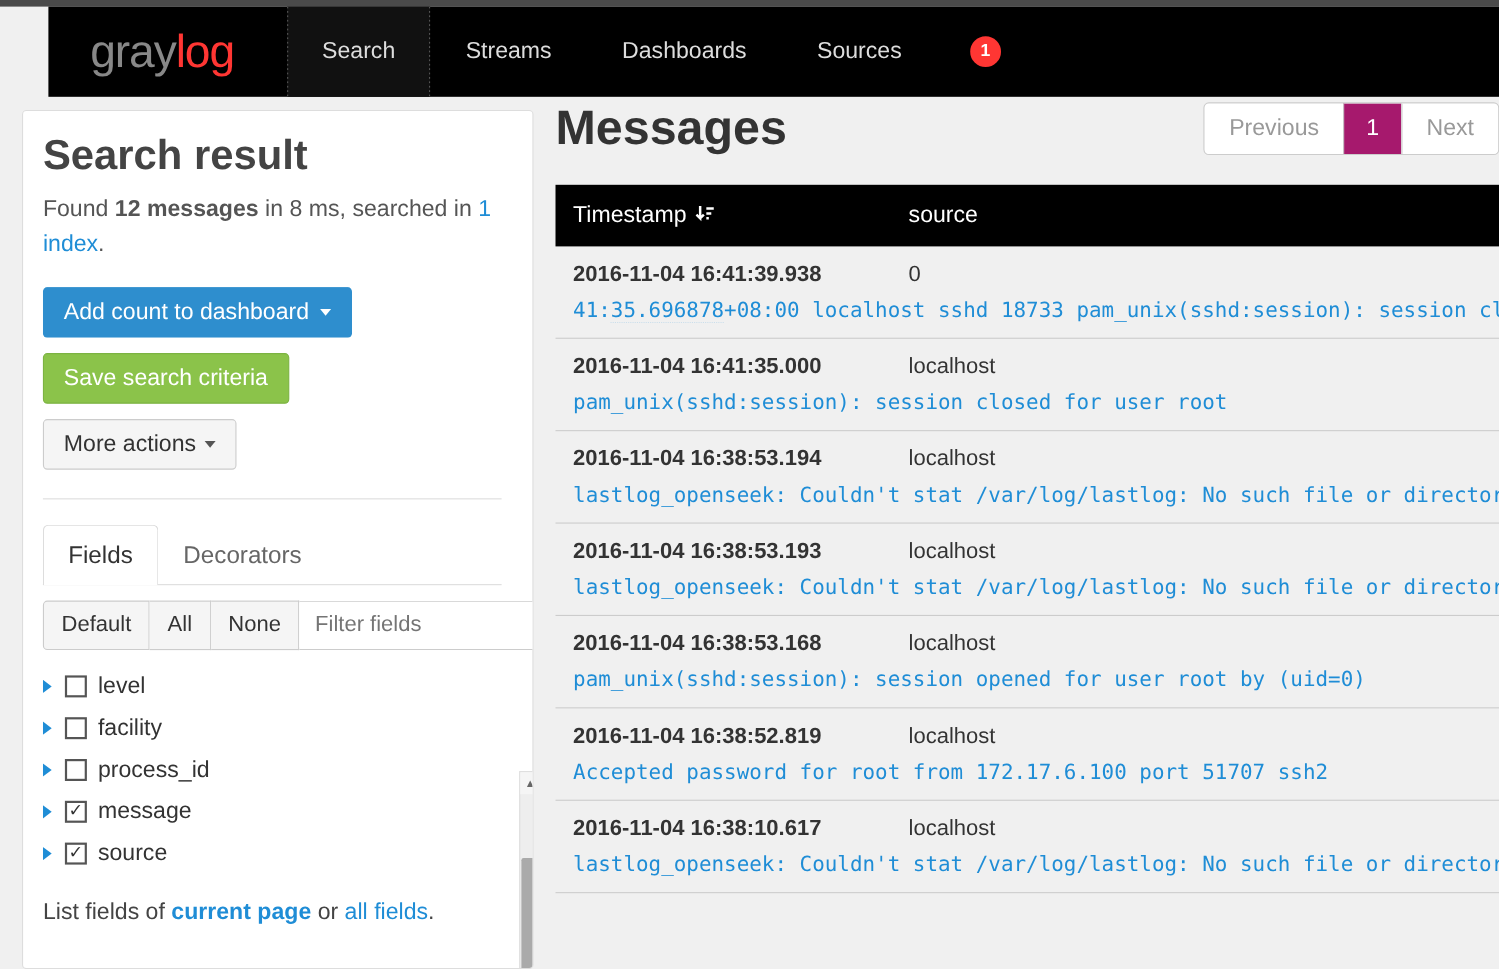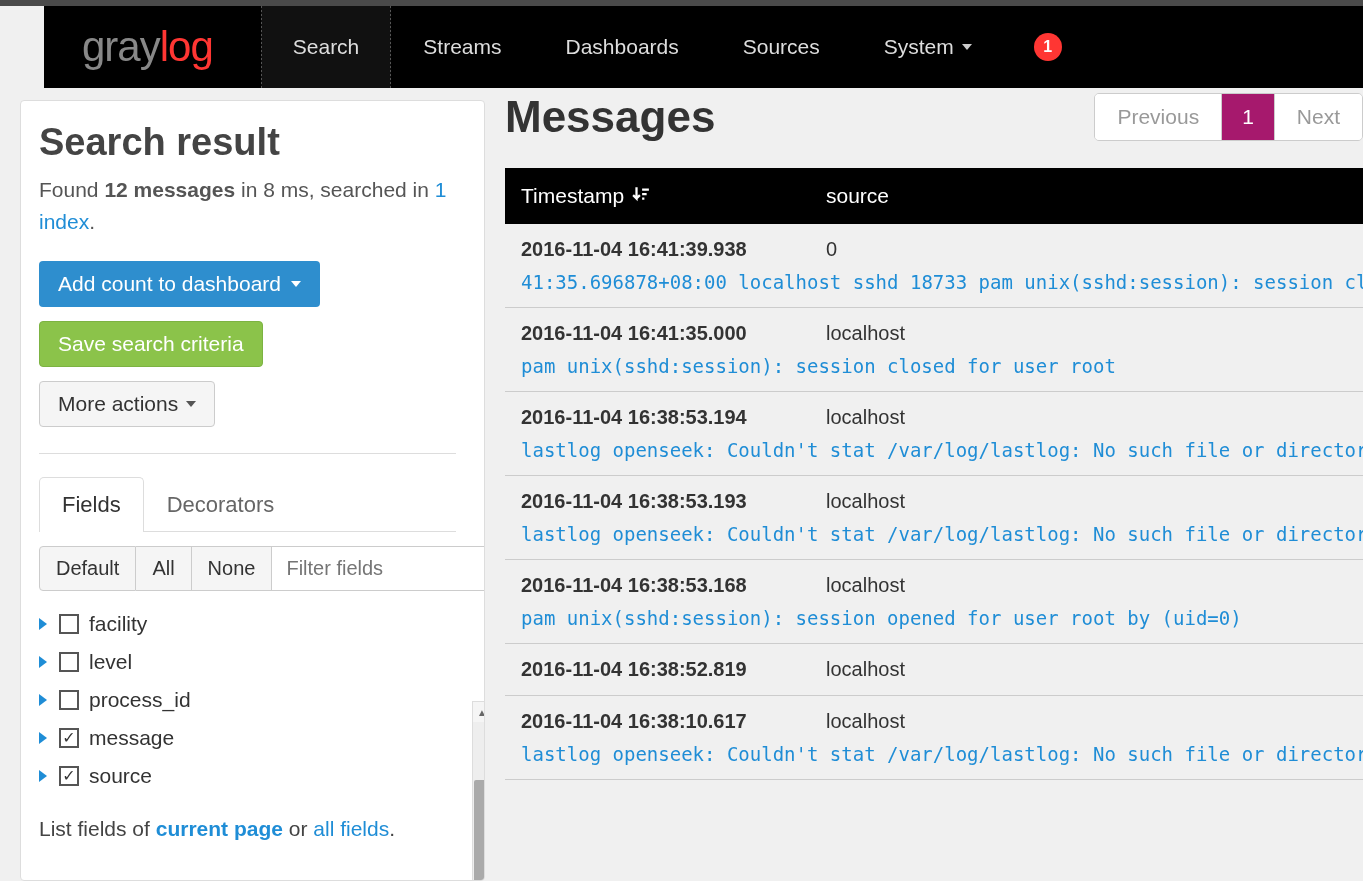--- a/index.html
+++ b/index.html
@@ -79,21 +79,20 @@
 <div class="navbar">
   <div class="logo">
       <span class="l1">gray</span>
       <span class="l2">log</span>
     </div>
   <div class="navitems" id="navitems">
       <div class="navitem active">Search</div>
       <div class="navitem">Streams</div>
       <div class="navitem">Dashboards</div>
       <div class="navitem">Sources</div>
-      <div class="navitem">System<span class="caret-down"></span></div>
     </div>
   <div class="badge-red">1</div>
 </div>
 
 <div class="body">
   <div class="sidebar">
     <div class="sr-title">Search result</div>
     <div class="sr-sub">
       <span>Found </span><b>12 messages</b><span>  in 8 ms, searched in </span><a class="link">1 index</a><span>.</span>
     </div>
@@ -116,26 +115,26 @@
     <div class="field-toolbar">
       <div class="ft-btn">Default</div>
       <div class="ft-btn">All</div>
       <div class="ft-btn">None</div>
       <input class="ft-input" placeholder="Filter fields" style="">
     </div>
     <div class="fieldlist" id="fieldlist">
         <div class="fielditem">
           <span class="expandtri"></span>
           <span class="chkbox"></span>
+          <span>level</span>
+        </div>
+        <div class="fielditem">
+          <span class="expandtri"></span>
+          <span class="chkbox"></span>
           <span>facility</span>
-        </div>
-        <div class="fielditem">
-          <span class="expandtri"></span>
-          <span class="chkbox"></span>
-          <span>level</span>
         </div>
         <div class="fielditem">
           <span class="expandtri"></span>
           <span class="chkbox"></span>
           <span>process_id</span>
         </div>
         <div class="fielditem">
           <span class="expandtri"></span>
           <span class="chkbox checked"></span>
           <span>message</span>
@@ -212,20 +211,21 @@
               <div class="cell-ts">2016-11-04 16:38:53.168</div>
               <div class="cell-src">localhost</div>
             </div>
             <div class="row-msg">pam_unix(sshd:session): session opened for user root by (uid=0)</div>
           </div>
           <div class="row">
             <div class="row-top">
               <div class="cell-ts">2016-11-04 16:38:52.819</div>
               <div class="cell-src">localhost</div>
             </div>
+            <div class="row-msg">Accepted password for root from 172.17.6.100 port 51707 ssh2</div>
           </div>
           <div class="row">
             <div class="row-top">
               <div class="cell-ts">2016-11-04 16:38:10.617</div>
               <div class="cell-src">localhost</div>
             </div>
             <div class="row-msg">lastlog_openseek: Couldn't stat /var/log/lastlog: No such file or directory</div>
           </div>
         </div>
     </div>

